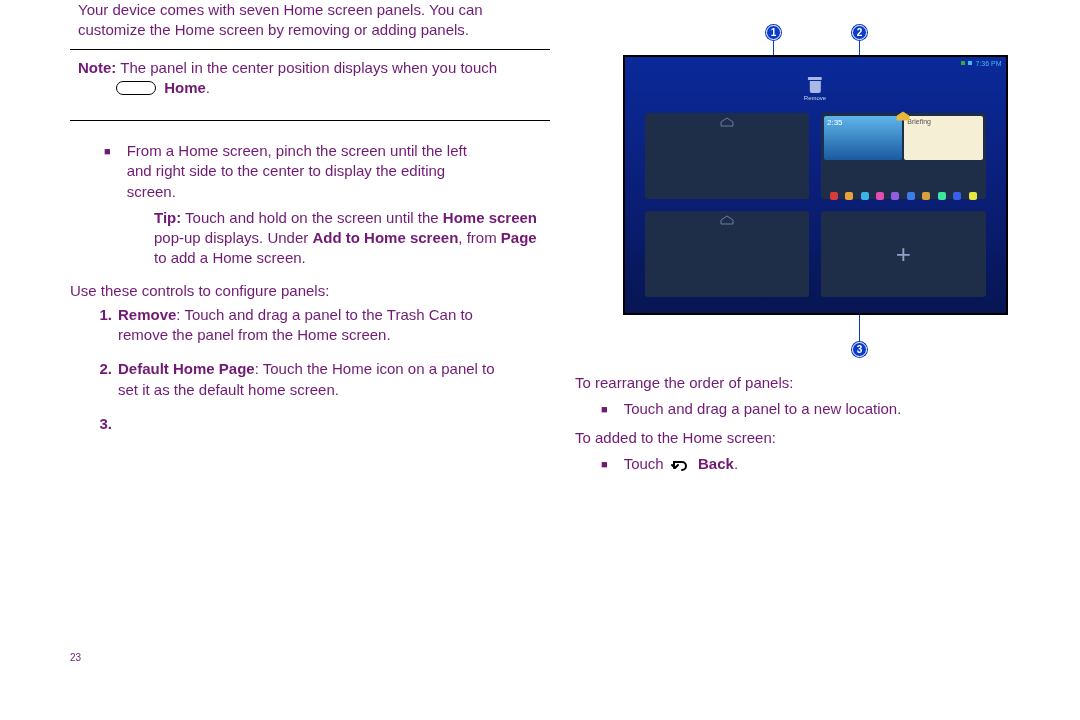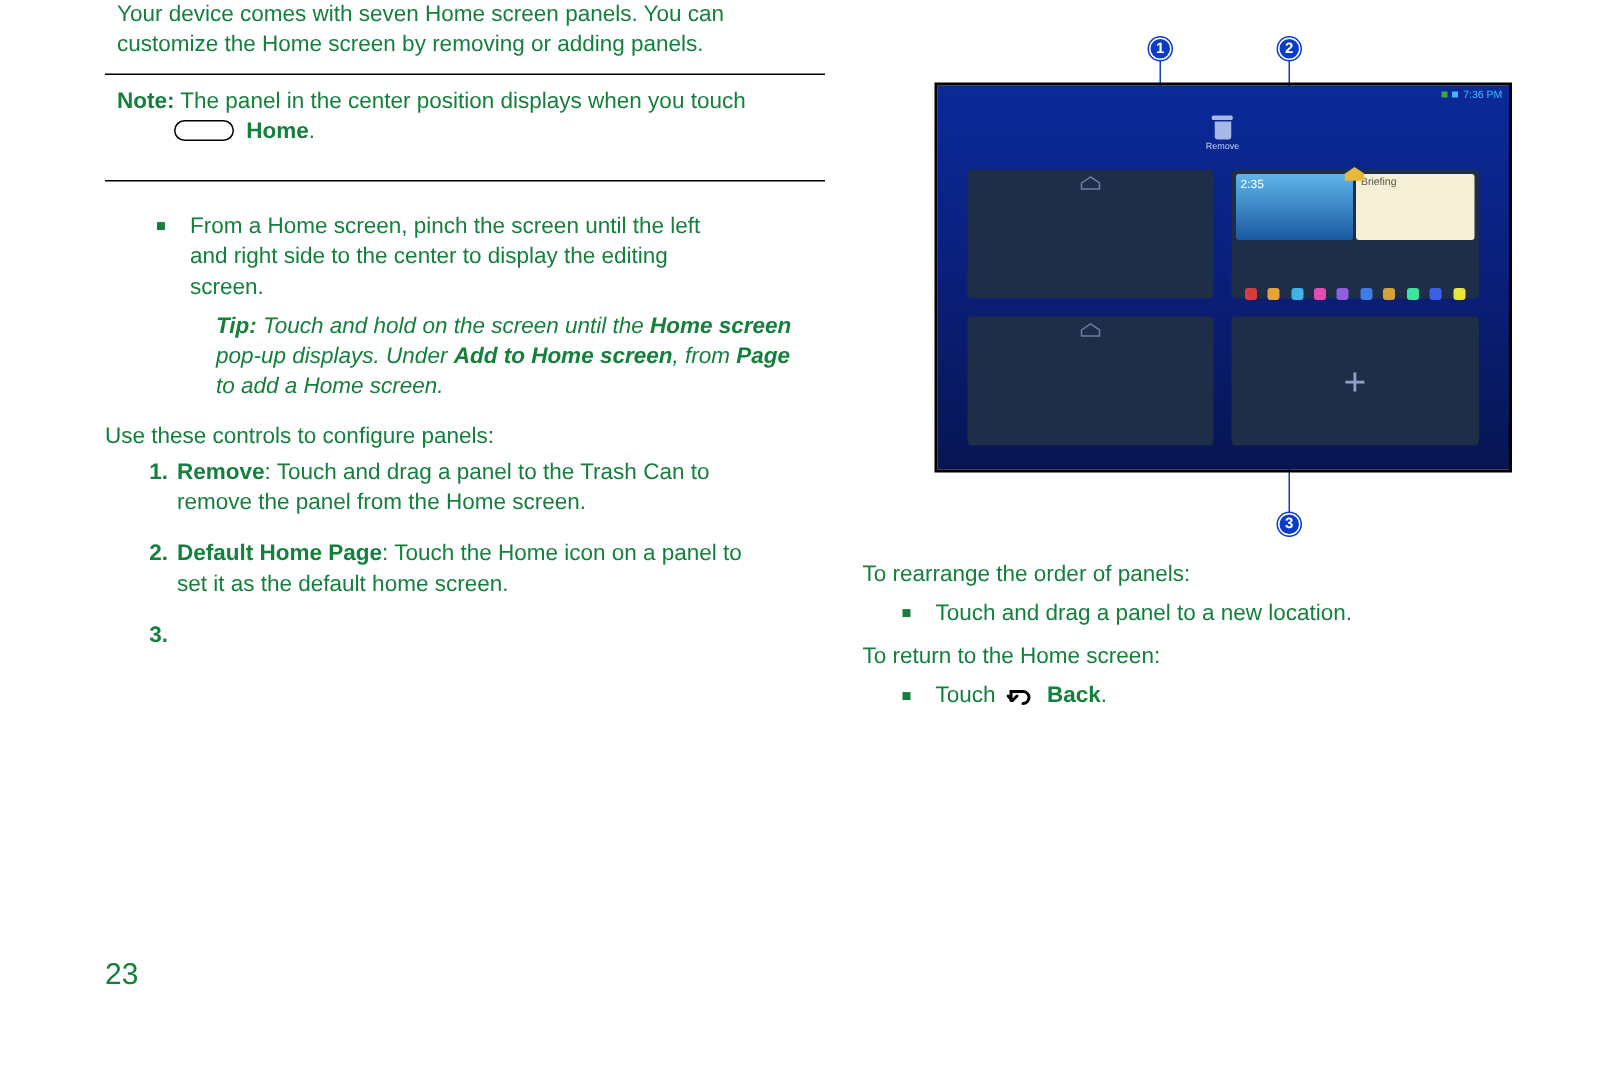--- a/index.html
+++ b/index.html
@@ -35,21 +35,21 @@
     font-weight: 900;
     margin: 48px 0 6px 0;
     letter-spacing: -0.2px;
     font-family: Arial, Helvetica, sans-serif;
   }
   .body-text {
     font-size: 15px;
     line-height: 1.35;
     font-family: "Helvetica Neue", Arial, sans-serif;
     font-weight: 400;
-    color: #15803d;
+    color: #701a75;
   }
   .intro { margin: 0 0 6px 0; padding-left: 8px; }
   .rule {
     border: none;
     border-top: 1px solid #000;
     margin: 8px 0;
   }
   .note { margin: 6px 0 22px 0; padding-left: 8px; }
   .home-btn {
     display: inline-block;
@@ -66,23 +66,22 @@
   .bullet {
     display: flex;
     gap: 16px;
     margin-bottom: 6px;
   }
   .bullet-marker {
     font-size: 11px;
     line-height: 20px;
   }
   .tip-block {
-    margin-left: 40px;
+    margin-left: 50px;
     margin-top: 6px;
-    font-style: italic;
   }
   .use-label { margin: 12px 0 4px 0; }
   .num-list {
     list-style: none;
     padding: 0;
     margin: 4px 0 0 0;
   }
   .num-list li {
     display: flex;
     gap: 6px;
@@ -90,21 +89,21 @@
   }
   .num-list .num {
     min-width: 20px;
     text-align: right;
     font-weight: 700;
   }
   .page-num {
     position: absolute;
     bottom: 56px;
     left: 70px;
-    font-size: 20px;
+    font-size: 10px;
   }
   b { font-weight: 700; }
 
   
   .device-wrap {
     position: relative;
     margin-top: 55px;
     display: flex;
     flex-direction: column;
     align-items: center;
@@ -425,21 +424,21 @@
         </div>
       </div>
     </div>
 
     <div class="right-text body-text">
       <p style="margin:0 0 4px 0">To rearrange the order of panels:</p>
       <div class="r-bullet">
         <span class="bullet-marker">■</span>
         <span>Touch and drag a panel to a new location.</span>
       </div>
-      <p style="margin:8px 0 4px 0">To return to the Home screen:</p>
+      <p style="margin:8px 0 4px 0">To added to the Home screen:</p>
       <div class="r-bullet">
         <span class="bullet-marker">■</span>
         <span>
           <span>Touch </span>
           <span class="back-icon">
             <svg width="20" height="14" viewBox="0 0 20 14">
               <path d="M3 10 L3 4 L11 4 A4 4 0 0 1 11 12" fill="none" stroke="#000" stroke-width="2" stroke-linecap="round"></path>
               <path d="M3 10 L0 7 M3 10 L6 7" fill="none" stroke="#000" stroke-width="2" stroke-linecap="round" transform="translate(1,0)"></path>
               <path d="M6 10 L2 10 L2 4 L10 4 A4 4 0 0 1 10 12" fill="none" stroke="#000" stroke-width="2" stroke-linecap="round" style="display:none"></path>
               <path d="M1 8 L5 4 M1 8 L5 12" fill="none" stroke="#000" stroke-width="2" stroke-linecap="round" transform="translate(0,-1)" style="display:none"></path>

